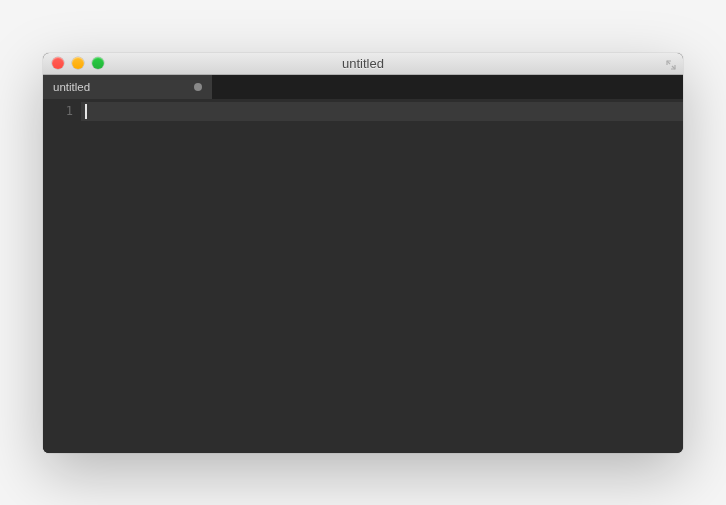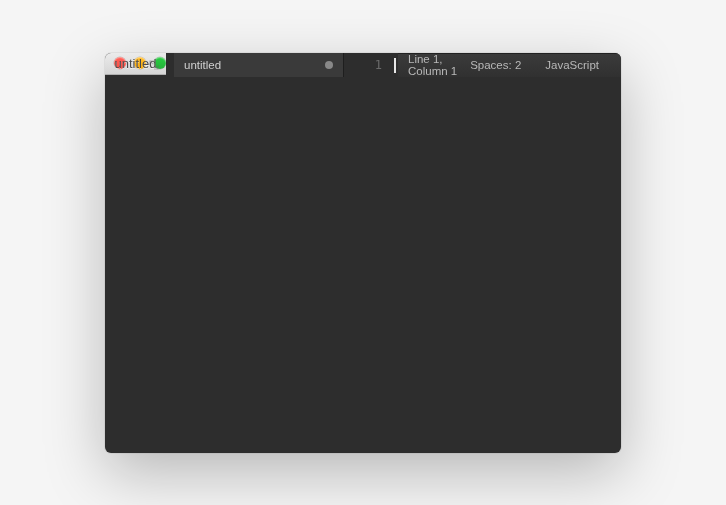--- a/index.html
+++ b/index.html
@@ -10,29 +10,28 @@
     body {
       font-family: "Helvetica Neue", Helvetica, Arial, sans-serif;
       background: #f5f5f5;
       display: flex;
       align-items: center;
       justify-content: center;
       width: 726px;
       height: 505px;
     }
     .window {
-      width: 516px;
+      width: 640px;
       height: 400px;
       border-radius: 6px;
       overflow: hidden;
       box-shadow: 0 20px 60px rgba(0,0,0,0.25), 0 0 0 1px rgba(0,0,0,0.05);
       display: flex;
-      flex-direction: row;
+      flex-direction: column;
       background: #2d2d2d;
-      gap: 8px;
     }
     .title-bar {
       height: 22px;
       background: linear-gradient(to bottom, #ebebeb, #d6d6d6);
       border-bottom: 1px solid #b0b0b0;
       display: flex;
       align-items: center;
       position: relative;
     }
     .traffic-lights {
@@ -176,20 +175,13 @@
   <div class="editor-area">
     <div class="gutter">
       <div class="line-number">1</div>
     </div>
     <div class="code-area">
       <div class="active-line"></div>
       <div class="cursor"></div>
     </div>
   </div>
 
-  <div class="status-bar">
-    <div class="status-left">
-      <span>Line 1, Column 1</span>
-    </div>
-    <span class="status-item">Spaces: 2</span>
-    <span class="status-item">JavaScript</span>
-  </div>
 </div>
 
 </body></html>

